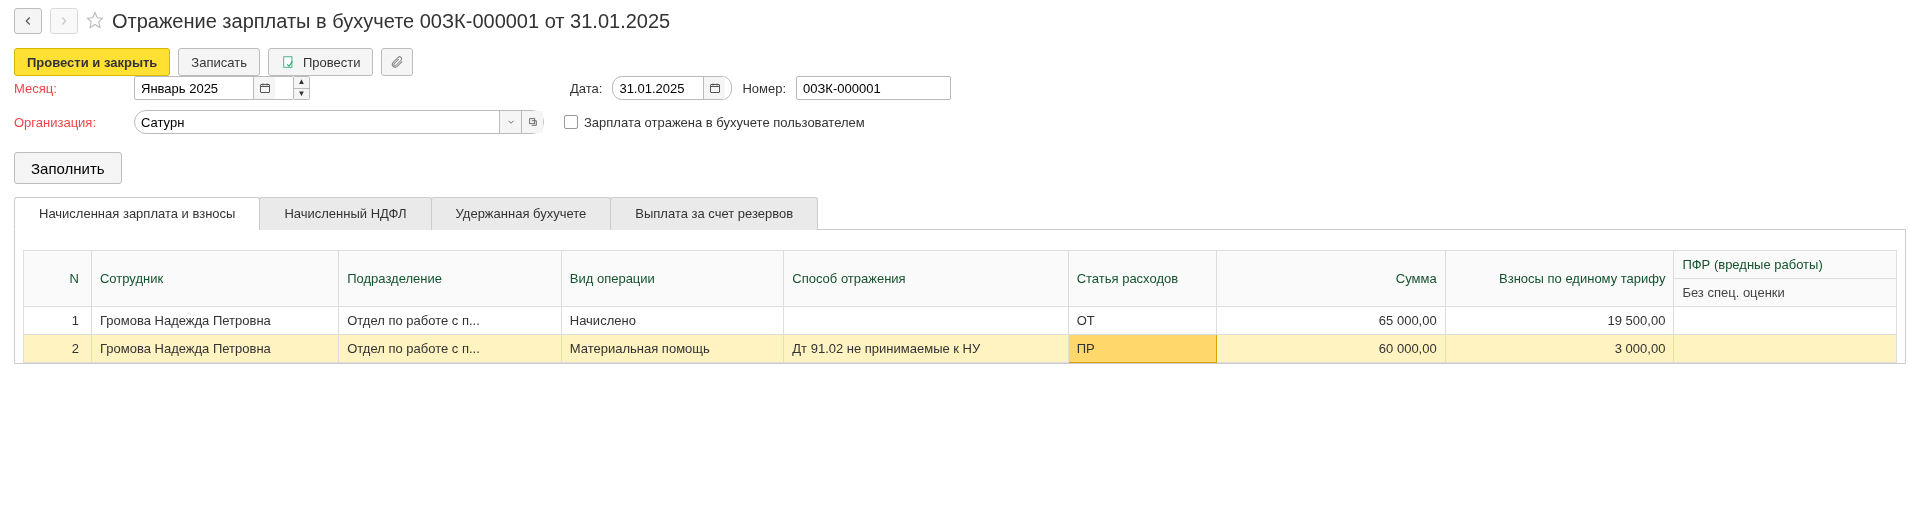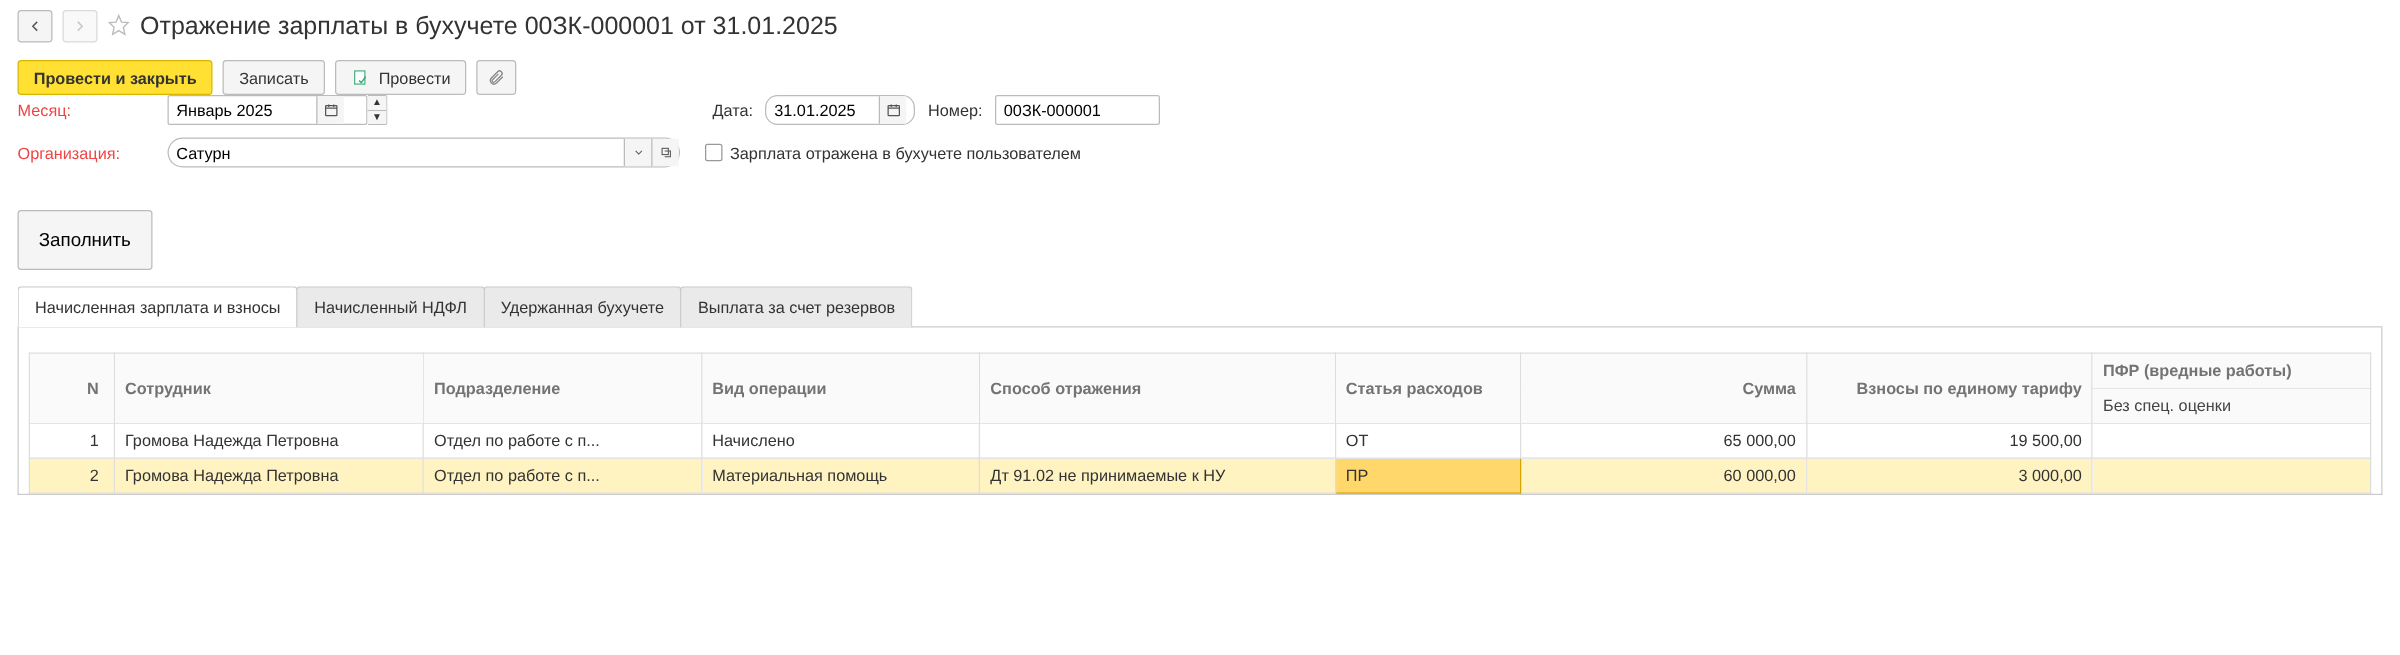--- a/index.html
+++ b/index.html
@@ -18,32 +18,32 @@
   .form-label { min-width: 110px; color: #ef4444; }
   .input-like { display: flex; align-items: center; border: 1px solid #bbb; border-radius: 2px; height: 24px; background: #fff; }
   .input-text { padding: 0 6px; border: none; outline: none; height: 100%; font-size: 13px; background: transparent; }
   .input-addon { width: 22px; height: 100%; border-left: 1px solid #bbb; display: flex; align-items: center; justify-content: center; cursor: pointer; background: #f5f5f5; }
   .month-wrap { display:flex; align-items:center; }
   .stepper { display:flex; flex-direction:column; height:24px; border:1px solid #bbb; border-left:none; border-radius:0 2px 2px 0; width:16px; }
   .stepper div { flex:1; display:flex; align-items:center; justify-content:center; font-size:8px; line-height:1; cursor:pointer; background:#f5f5f5; }
   .stepper div:first-child { border-bottom:1px solid #bbb; }
   .checkbox { display:flex; align-items:center; gap:6px; }
   .checkbox-box { width:14px; height:14px; border:1px solid #999; border-radius:2px; background:#fff; }
-  .big-btn { height: 48px; padding: 0 16px; font-size: 15px; border: 1px solid #bbb; border-radius: 3px; background: #f5f5f5; cursor: pointer; margin: 24px 0 12px; }
+  .big-btn { height: 32px; padding: 0 16px; font-size: 15px; border: 1px solid #bbb; border-radius: 3px; background: #f5f5f5; cursor: pointer; margin: 8px 0 12px; }
   .tabs { display:flex; border-bottom:1px solid #ccc; }
-  .tab { padding: 8px 13px; border: 1px solid #ccc; border-bottom: none; background: #eaeaea; cursor: pointer; font-size: 13px; margin-right: 0; border-radius: 3px 3px 0 0; position: relative; top: 1px; }
+  .tab { padding: 8px 24px; border: 1px solid #ccc; border-bottom: none; background: #eaeaea; cursor: pointer; font-size: 13px; margin-right: 0; border-radius: 3px 3px 0 0; position: relative; top: 1px; }
   .tab + .tab { margin-left: -1px; }
   .tab.active { background: #fff; border-bottom: 1px solid #fff; }
   .tab-body { border: 1px solid #ccc; border-top: none; padding: 10px 8px 0; }
   .arrow-btn { width:24px; height:24px; border:1px solid #bbb; border-radius:3px; background:#f5f5f5; display:inline-flex; align-items:center; justify-content:center; cursor:pointer; font-weight:bold; }
   .arrow-btn.up { color:#1a66cc; margin-left: 14px;}
   .arrow-btn.down { color:#1a66cc; margin-left: 4px;}
   table.grid { border-collapse: collapse; width: 100%; margin-top:10px; font-size:13px; }
   table.grid th, table.grid td { border: 1px solid #ddd; padding: 6px 8px; text-align:left; white-space:nowrap; overflow:hidden; text-overflow:ellipsis; }
-  table.grid thead th { background:#fafafa; font-weight:bold; color:#737373; position:relative; }
+  table.grid thead th { background:#fafafa; font-weight:normal; color:#14532d; position:relative; }
   table.grid thead tr.subhead th { font-weight:normal; color:#444; }
   table.grid td.num, table.grid th.num { text-align:right; }
   tr.row-sel td { background:#fff3c2; }
   td.cell-sel { background:#ffd76a !important; border:1px solid #d6a400 !important; }
   table.grid th.col-n, table.grid td.col-n { width:55px; text-align:right; padding-right:12px; }
   table.grid .col-emp { width:200px; max-width:200px; }
   table.grid .col-dep { width:180px; max-width:180px; }
   table.grid .col-op  { width:180px; max-width:180px; }
   table.grid .col-ref { width:230px; max-width:230px; }
   table.grid .col-exp { width:120px; max-width:120px; }
@@ -118,21 +118,21 @@
     <div class="input-like" style="width:120px;border-radius:10px;">
       <input class="input-text" style="width: 90px;" value="31.01.2025">
       <span class="input-addon">
         <svg width="12" height="12" viewBox="0 0 24 24" fill="none" stroke="#555" stroke-width="2">
             <rect x="3" y="5" width="18" height="16" rx="1"></rect>
             <path d="M3 9h18M8 3v4M16 3v4"></path>
           </svg>
       </span>
     </div>
     <span>Номер:</span>
-    <div class="input-like" style="width:132px;">
+    <div class="input-like" style="width:155px;">
       <input class="input-text" style="width: 130px;" value="00ЗК-000001">
     </div>
   </div>
 
   <div class="form-row">
     <span class="form-label">Организация:</span>
     <div class="input-like" style="width:410px;border-radius:12px;">
       <input class="input-text" style="flex: 1 1 0%;" value="Сатурн">
       <span class="input-addon">
           <svg width="10" height="10" viewBox="0 0 24 24" fill="none" stroke="#555" stroke-width="2">

